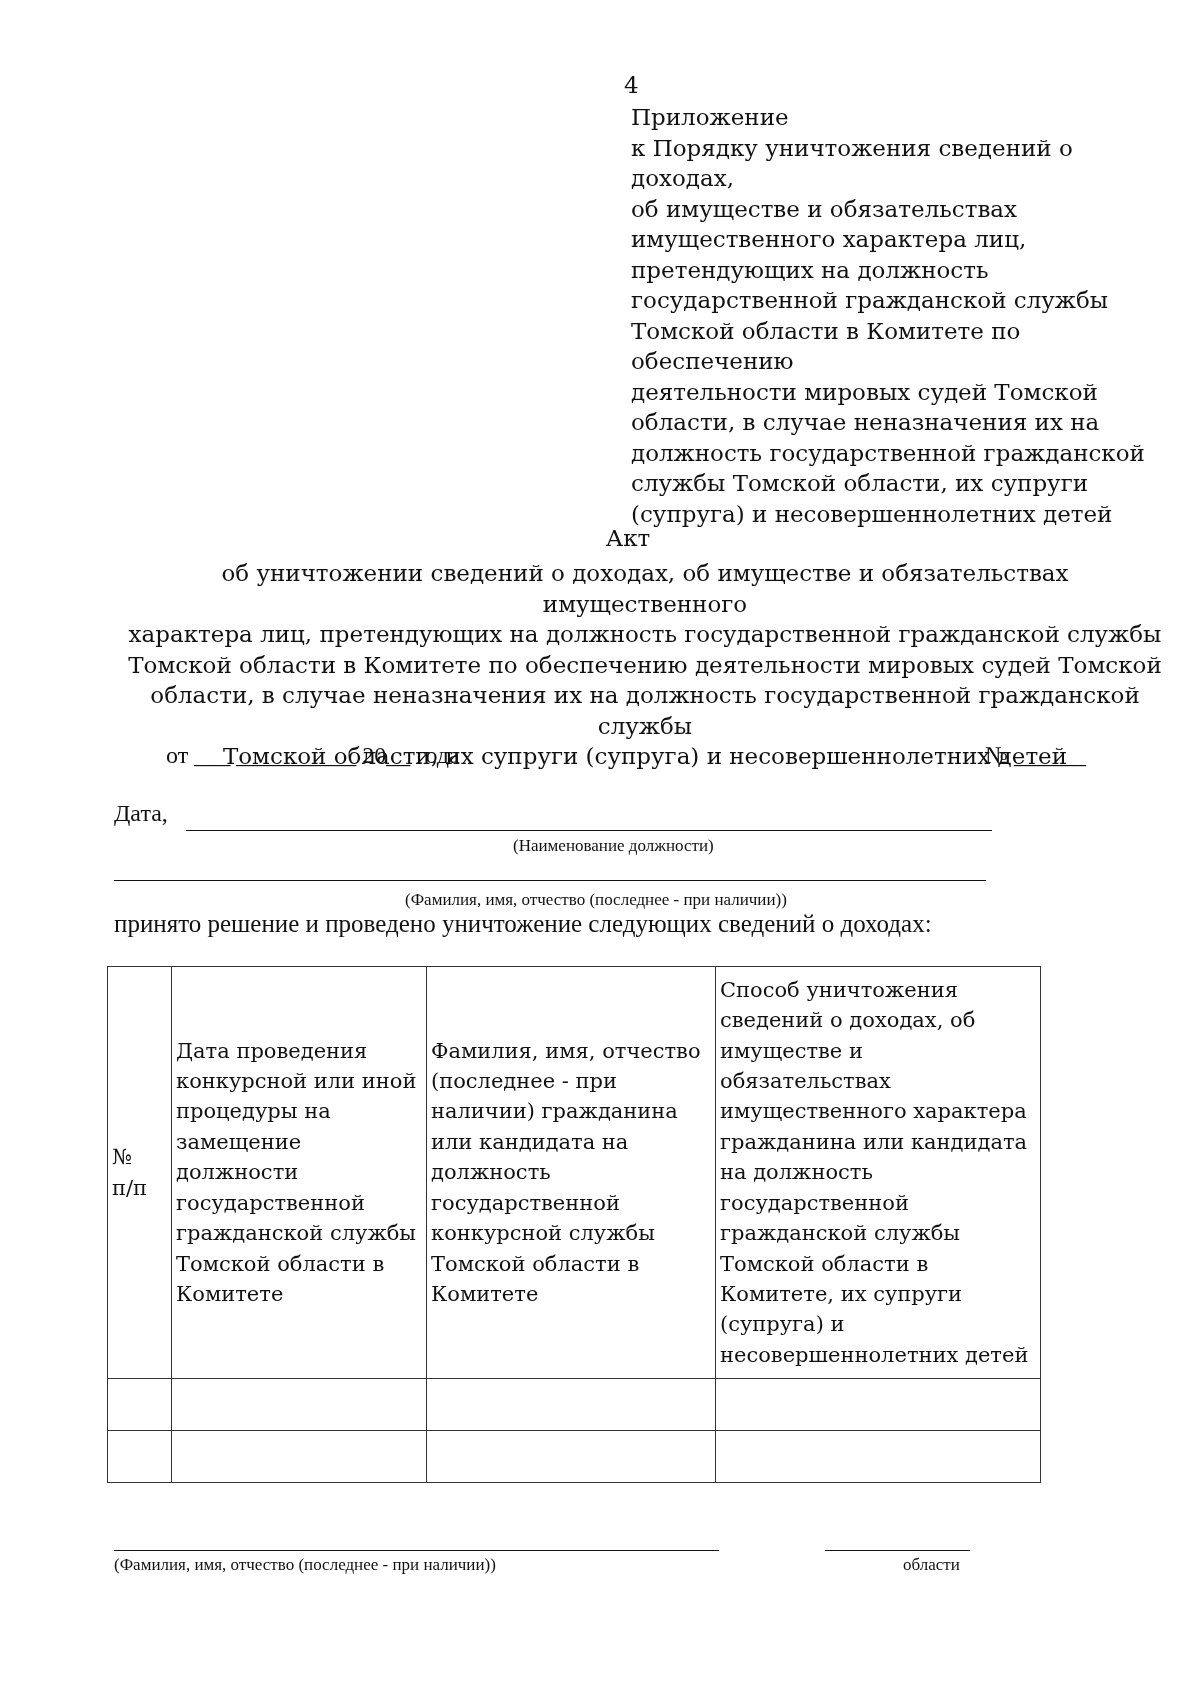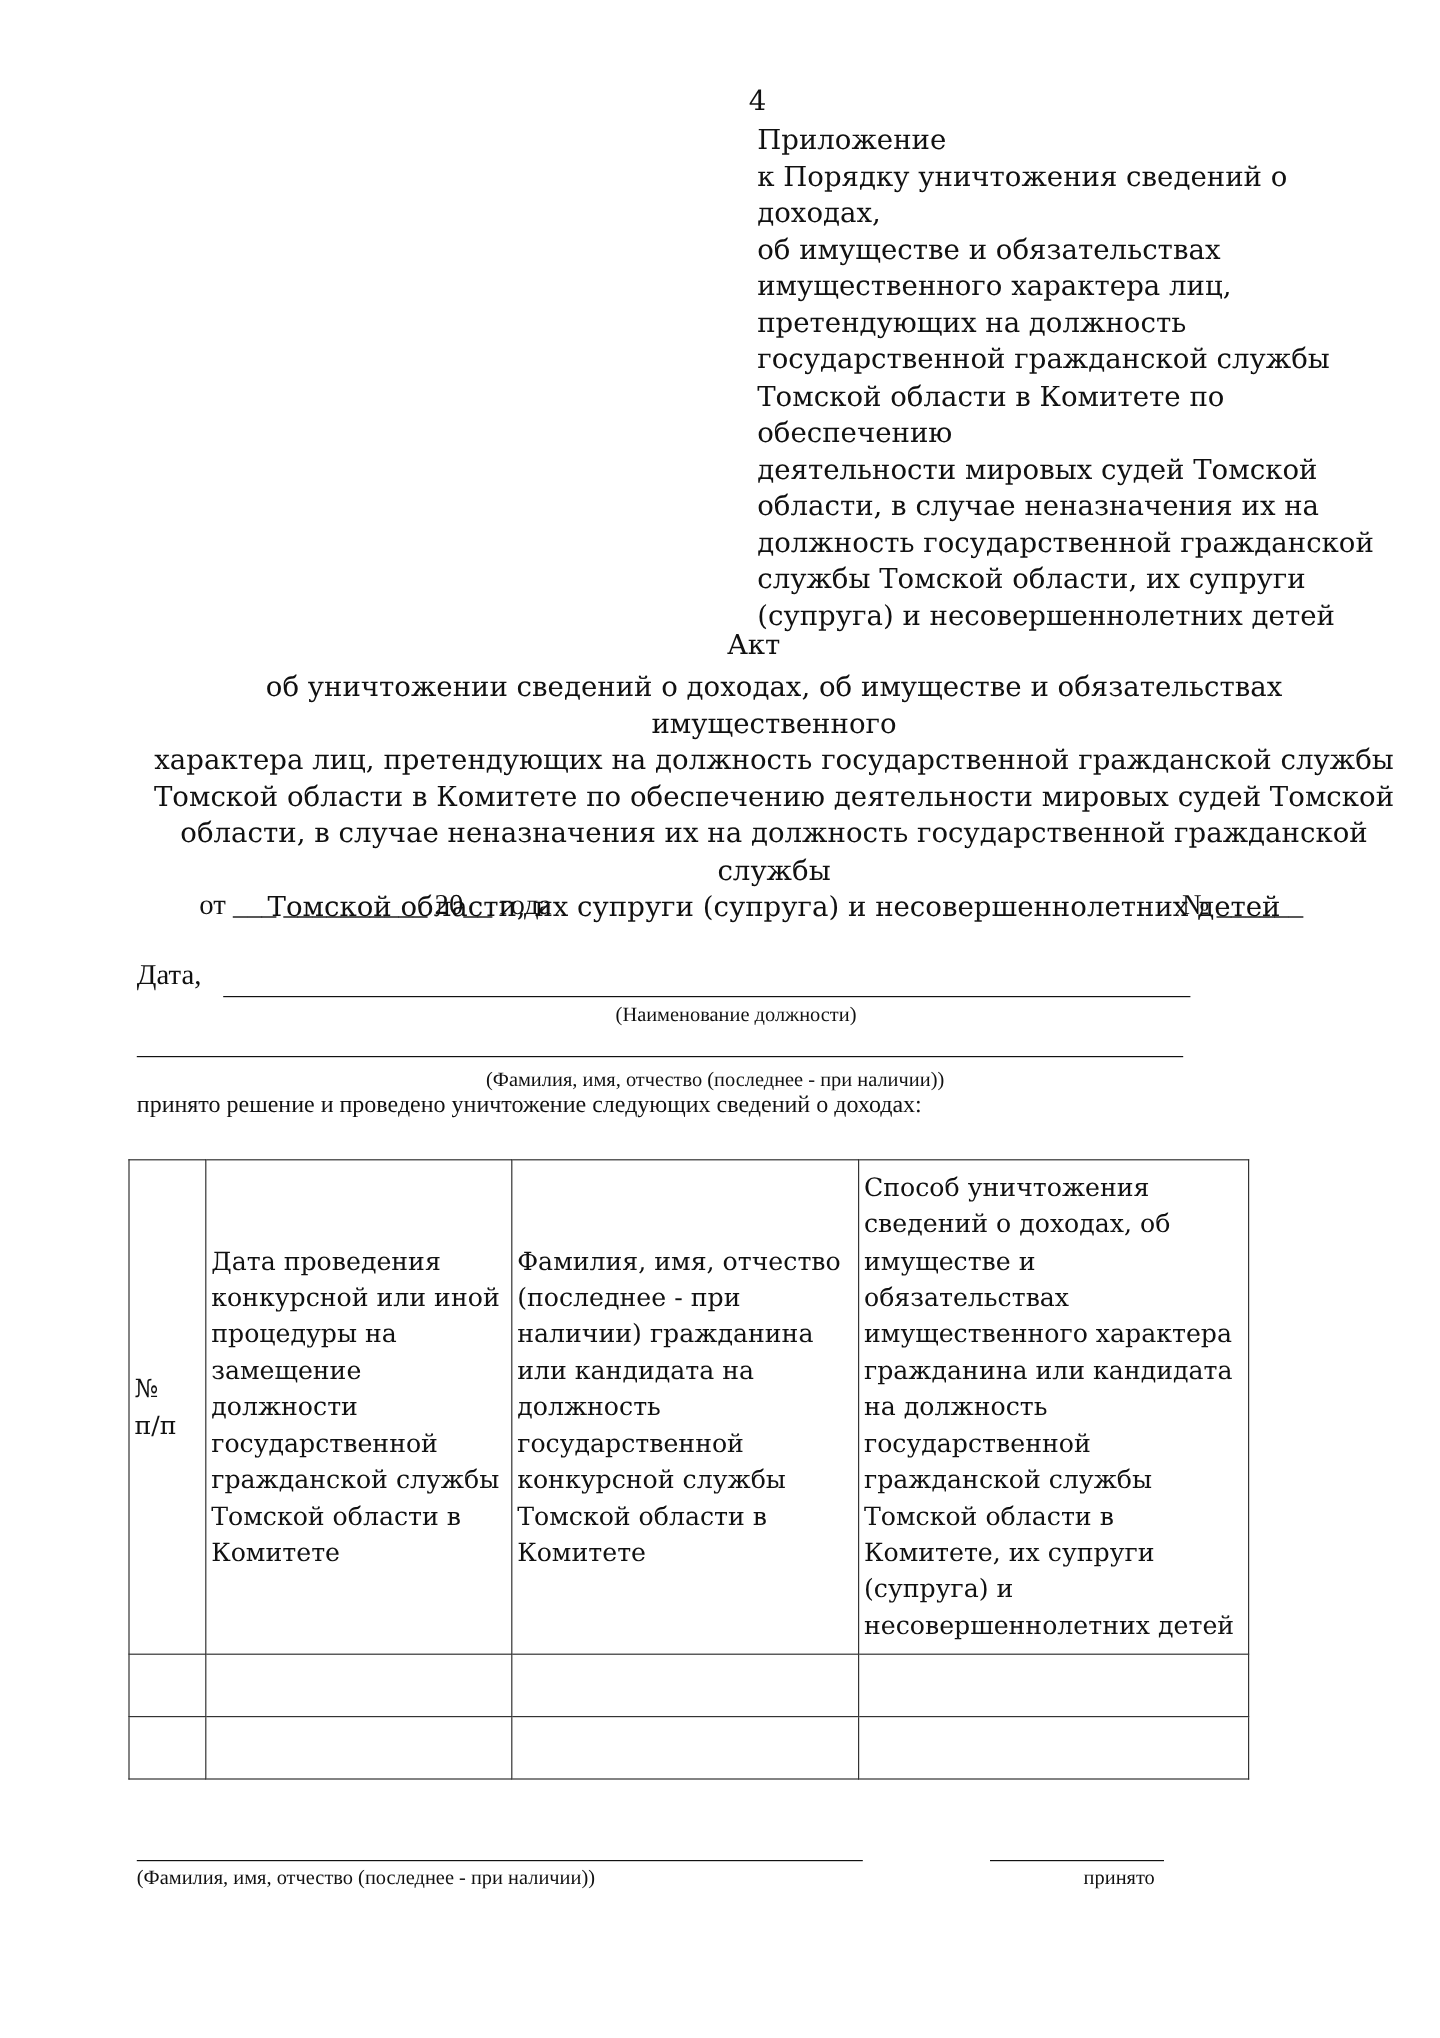--- a/index.html
+++ b/index.html
@@ -6,21 +6,21 @@
   body { width:1200px; height:1698px; position:relative; font-family:"DejaVu Serif","Liberation Serif",serif; color:#111; overflow:hidden; }
   .page-num { position:absolute; left:624px; top:72px; font-size:23px; }
   .appendix { position:absolute; left:631px; top:102px; font-size:23px; line-height:30.5px; width:540px; white-space:pre-line; }
   .act-title { position:absolute; left:0; width:1200px; top:525px; text-align:center; font-size:23px;padding-left:28px; }
   .act-sub { position:absolute; left:100px; width:1040px; top:558px; text-align:center; font-size:23px; line-height:30.5px; white-space:pre-line;margin-left:25px; }
   .date-row { position:absolute; left:166px; top:742px; font-family:"Liberation Serif",serif; font-size:24px; }
   .num-row { position:absolute; left:985px; top:742px; font-family:"Liberation Serif",serif; font-size:24px; }
   .mnoi { position:absolute; left:114px; top:800px; font-family:"Liberation Serif",serif; font-size:24px; }
   .line { position:absolute; border-bottom:1.5px solid #111; }
   .small { position:absolute; font-family:"Liberation Serif",serif; font-size:17px; }
-  .decision { position:absolute; left:114px; top:910px; font-family:"Liberation Serif",serif; font-size:20px; }
+  .decision { position:absolute; left:114px; top:910px; font-family:"Liberation Serif",serif; font-size:25px; }
   table { position:absolute; left:107px; top:966px; border-collapse:collapse; font-size:21px; }
   td, th { border:1.5px solid #333; text-align:left; vertical-align:middle; font-weight:normal; line-height:30.4px; padding:0 4px; white-space:pre-line; }
   .c1 { width:55px; } .c2 { width:246px;margin-top:28px; } .c3 { width:280px; } .c4 { width:316px; }
   tr.head { height:412px; } tr.body-row { height:52px; }
 </style>
 </head>
 <body>
 
 <div class="page-num">4</div>
 <div class="appendix">Приложение
@@ -103,13 +103,13 @@
     <td></td>
     <td></td>
     <td></td>
   </tr>
 </tbody>
   </table>
 
 <div class="line" style="left:114px;top:1530px;width:605px;height:20px;"></div>
 <div class="small" style="left:114px;top:1555px;">(Фамилия, имя, отчество (последнее - при наличии))</div>
 <div class="line" style="left:825px;top:1530px;width:145px;height:20px;"></div>
-<div class="small" style="left:903px;top:1555px;">принято</div>
+<div class="small" style="left:903px;top:1555px;">области</div>
 
 </body></html>

